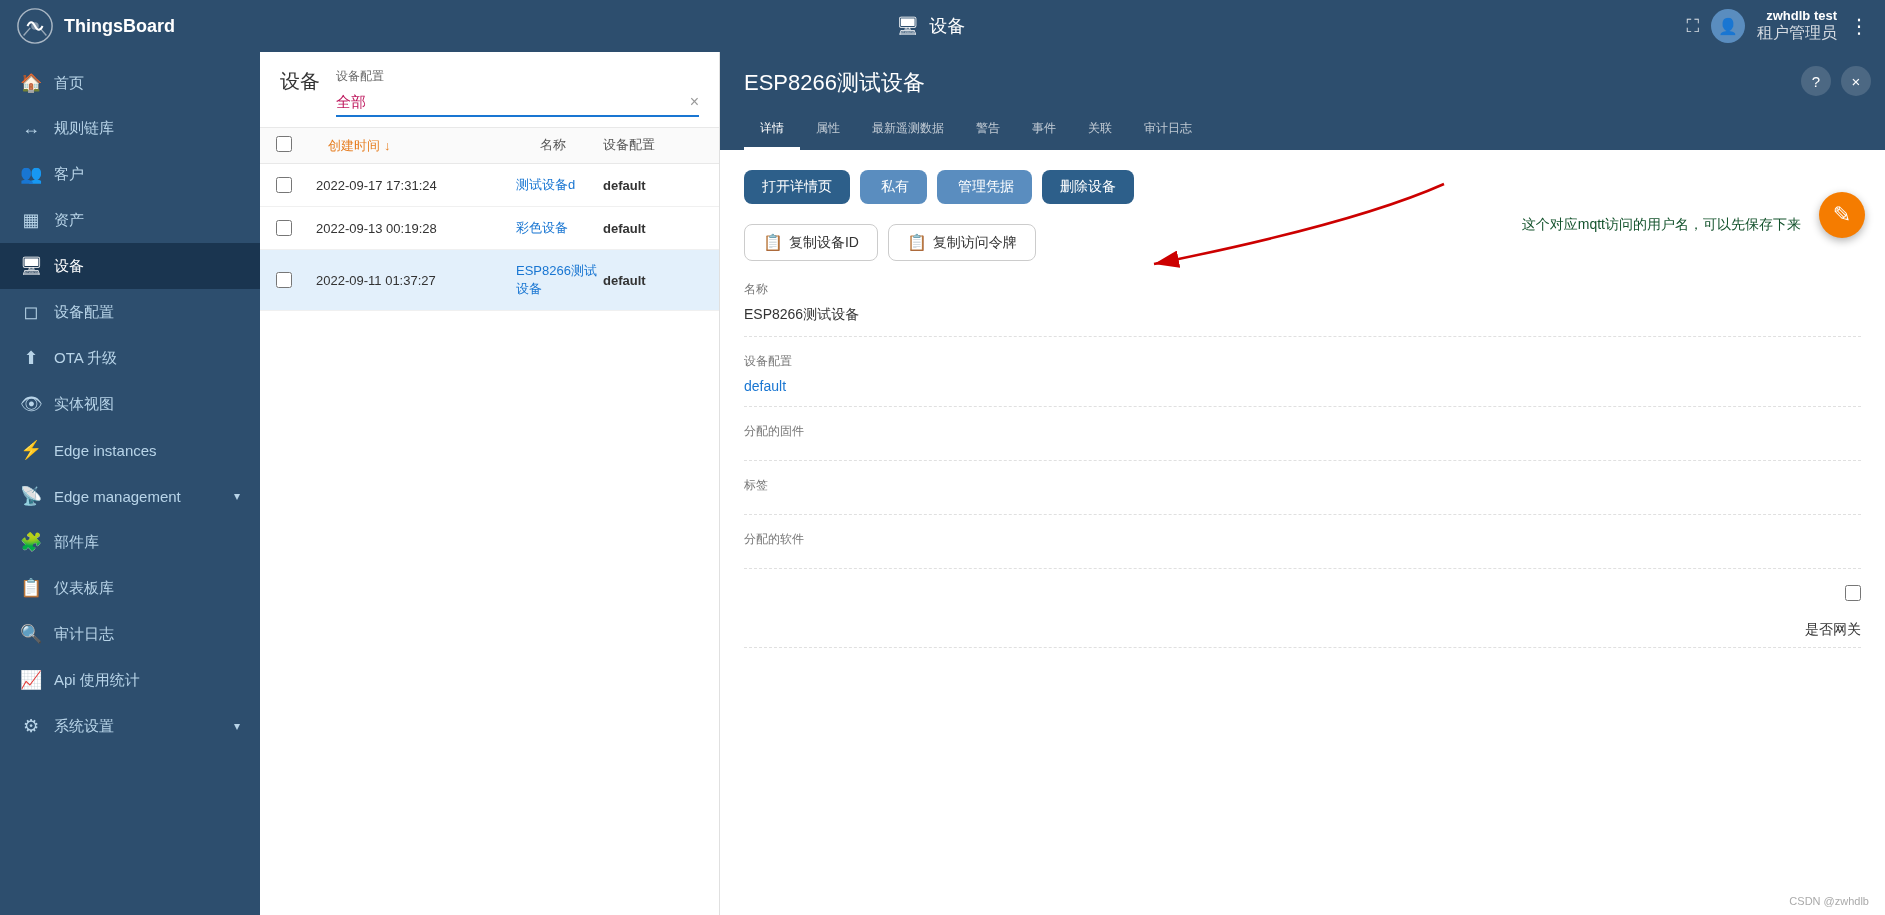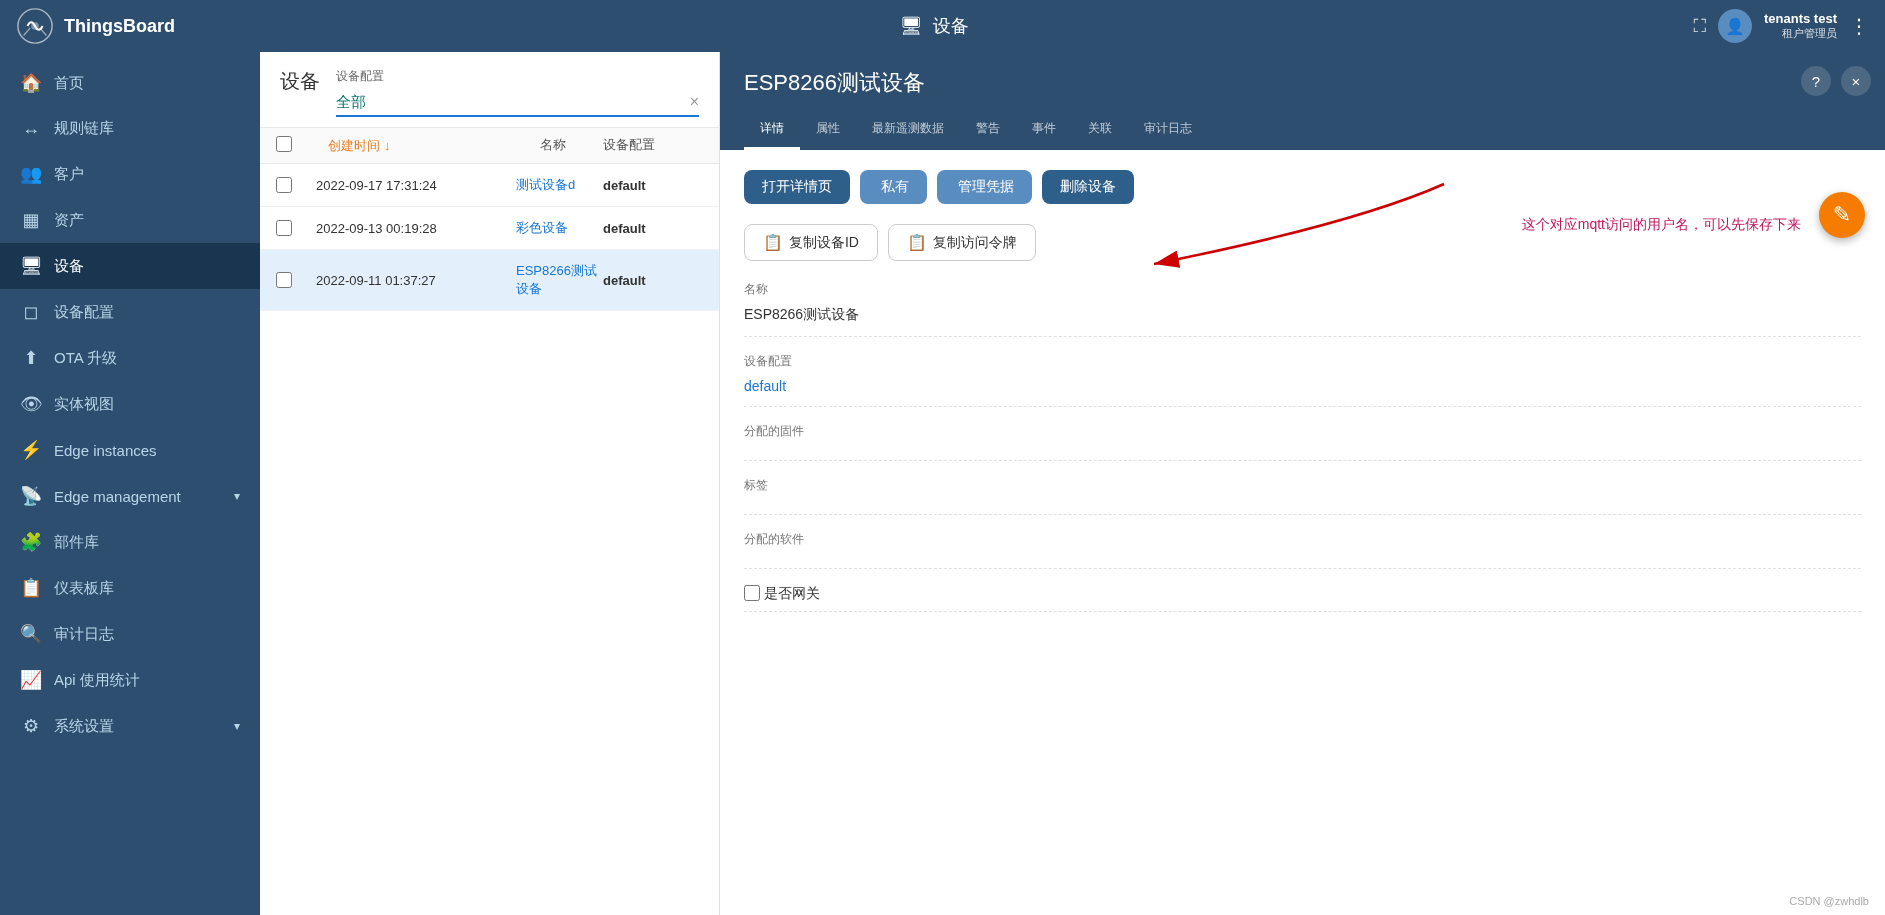--- a/index.html
+++ b/index.html
@@ -41,21 +41,21 @@
       display: flex;
       align-items: center;
       gap: 12px;
       color: white;
     }
     .user-info {
       text-align: right;
       font-size: 13px;
     }
     .user-name { font-weight: bold; }
-    .user-role { font-size: 11px; opacity: 0.8; }
+    .user-role { font-size: 16px; opacity: 0.8; }
     .avatar-circle {
       width: 34px; height: 34px; border-radius: 50%;
       background: #5a8dbf; display: flex; align-items: center; justify-content: center;
       color: white; font-size: 16px;
     }
     .fullscreen-btn {
       color: white; cursor: pointer; font-size: 18px; opacity: 0.8;
     }
     .menu-dots { color: white; font-size: 20px; cursor: pointer; }
 
@@ -130,21 +130,21 @@
     .filter-input-wrapper {
       display: flex;
       align-items: center;
       border-bottom: 2px solid #1976d2;
       padding: 4px 0;
       gap: 8px;
     }
     .filter-input {
       border: none; outline: none;
       font-size: 15px; flex: 1;
-      color: #0f766e;
+      color: #be185d;
     }
     .filter-clear {
       color: #999; cursor: pointer; font-size: 16px;
     }
 
     
     .table-header {
       display: grid;
       grid-template-columns: 40px 200px 1fr 100px;
       padding: 8px 16px;
@@ -299,21 +299,21 @@
 
     
     .arrow-annotation {
       position: relative;
       margin-bottom: 16px;
     }
     .annotation-text {
       position: absolute;
       top: -8px;
       right: 60px;
-      color: #be185d;
+      color: #14532d;
       font-size: 14px;
       white-space: nowrap;
     }
 
     
     .field-group {
       margin-bottom: 16px;
       padding-bottom: 8px;
       border-bottom: 1px dashed #e0e0e0;
     }
@@ -323,24 +323,25 @@
       margin-bottom: 4px;
     }
     .field-value {
       font-size: 14px;
       color: #333;
       padding: 4px 0;
     }
     .field-value.link { color: #1976d2; }
     .field-toggle {
       display: flex;
-      align-items: flex-start;
-      gap: 4px;
+      align-items: flex-end;
+      gap: 20px;
       font-size: 14px;
       color: #333;
+      flex-direction: column;
     }
 
     
     .watermark {
       position: fixed;
       bottom: 8px;
       right: 16px;
       font-size: 11px;
       color: #aaa;
     }
@@ -364,21 +365,21 @@
     <span class="logo-text">ThingsBoard</span>
   </div>
   <div class="header-center">
     <span>🖥</span>
     <span>设备</span>
   </div>
   <div class="header-right">
     <span class="fullscreen-btn">⛶</span>
     <div class="avatar-circle">👤</div>
     <div class="user-info">
-      <div class="user-name">tenants test</div>
+      <div class="user-name">zwhdlb test</div>
       <div class="user-role">租户管理员</div>
     </div>
     <span class="menu-dots">⋮</span>
   </div>
 </div>
 
 <div class="main-layout">
 
   <div class="sidebar">
     <div class="sidebar-item">

